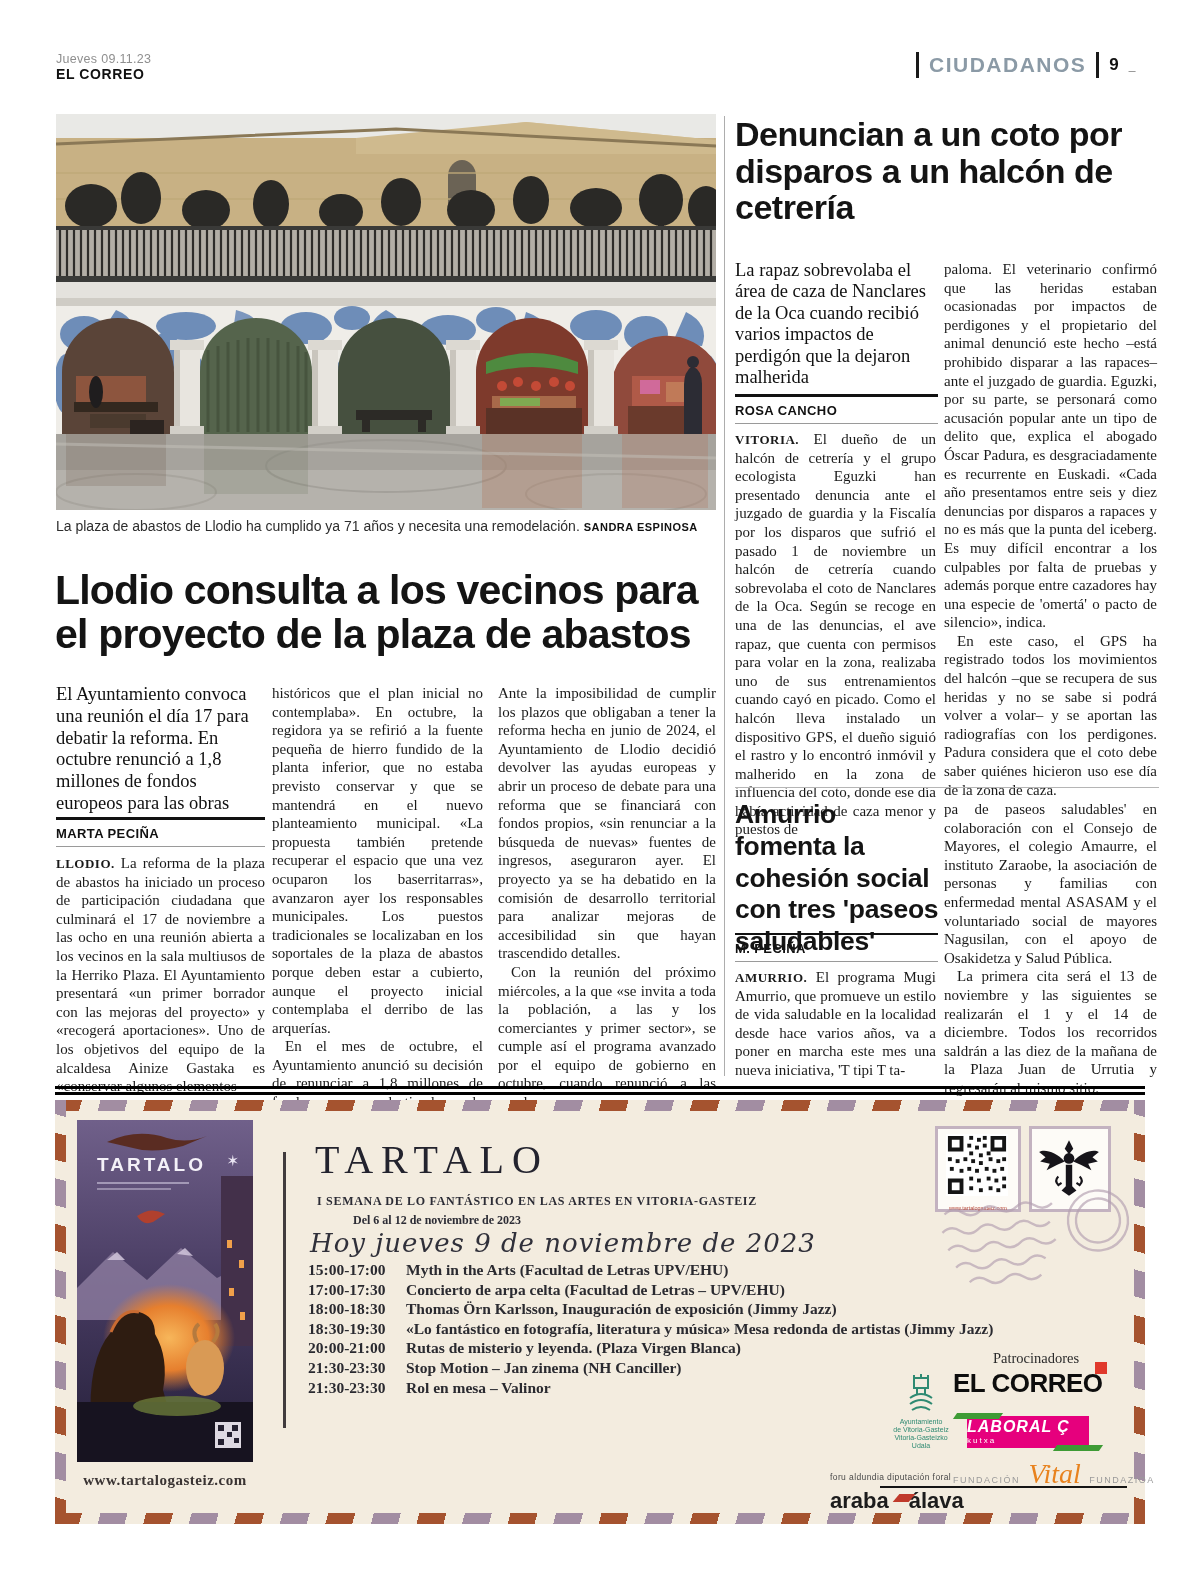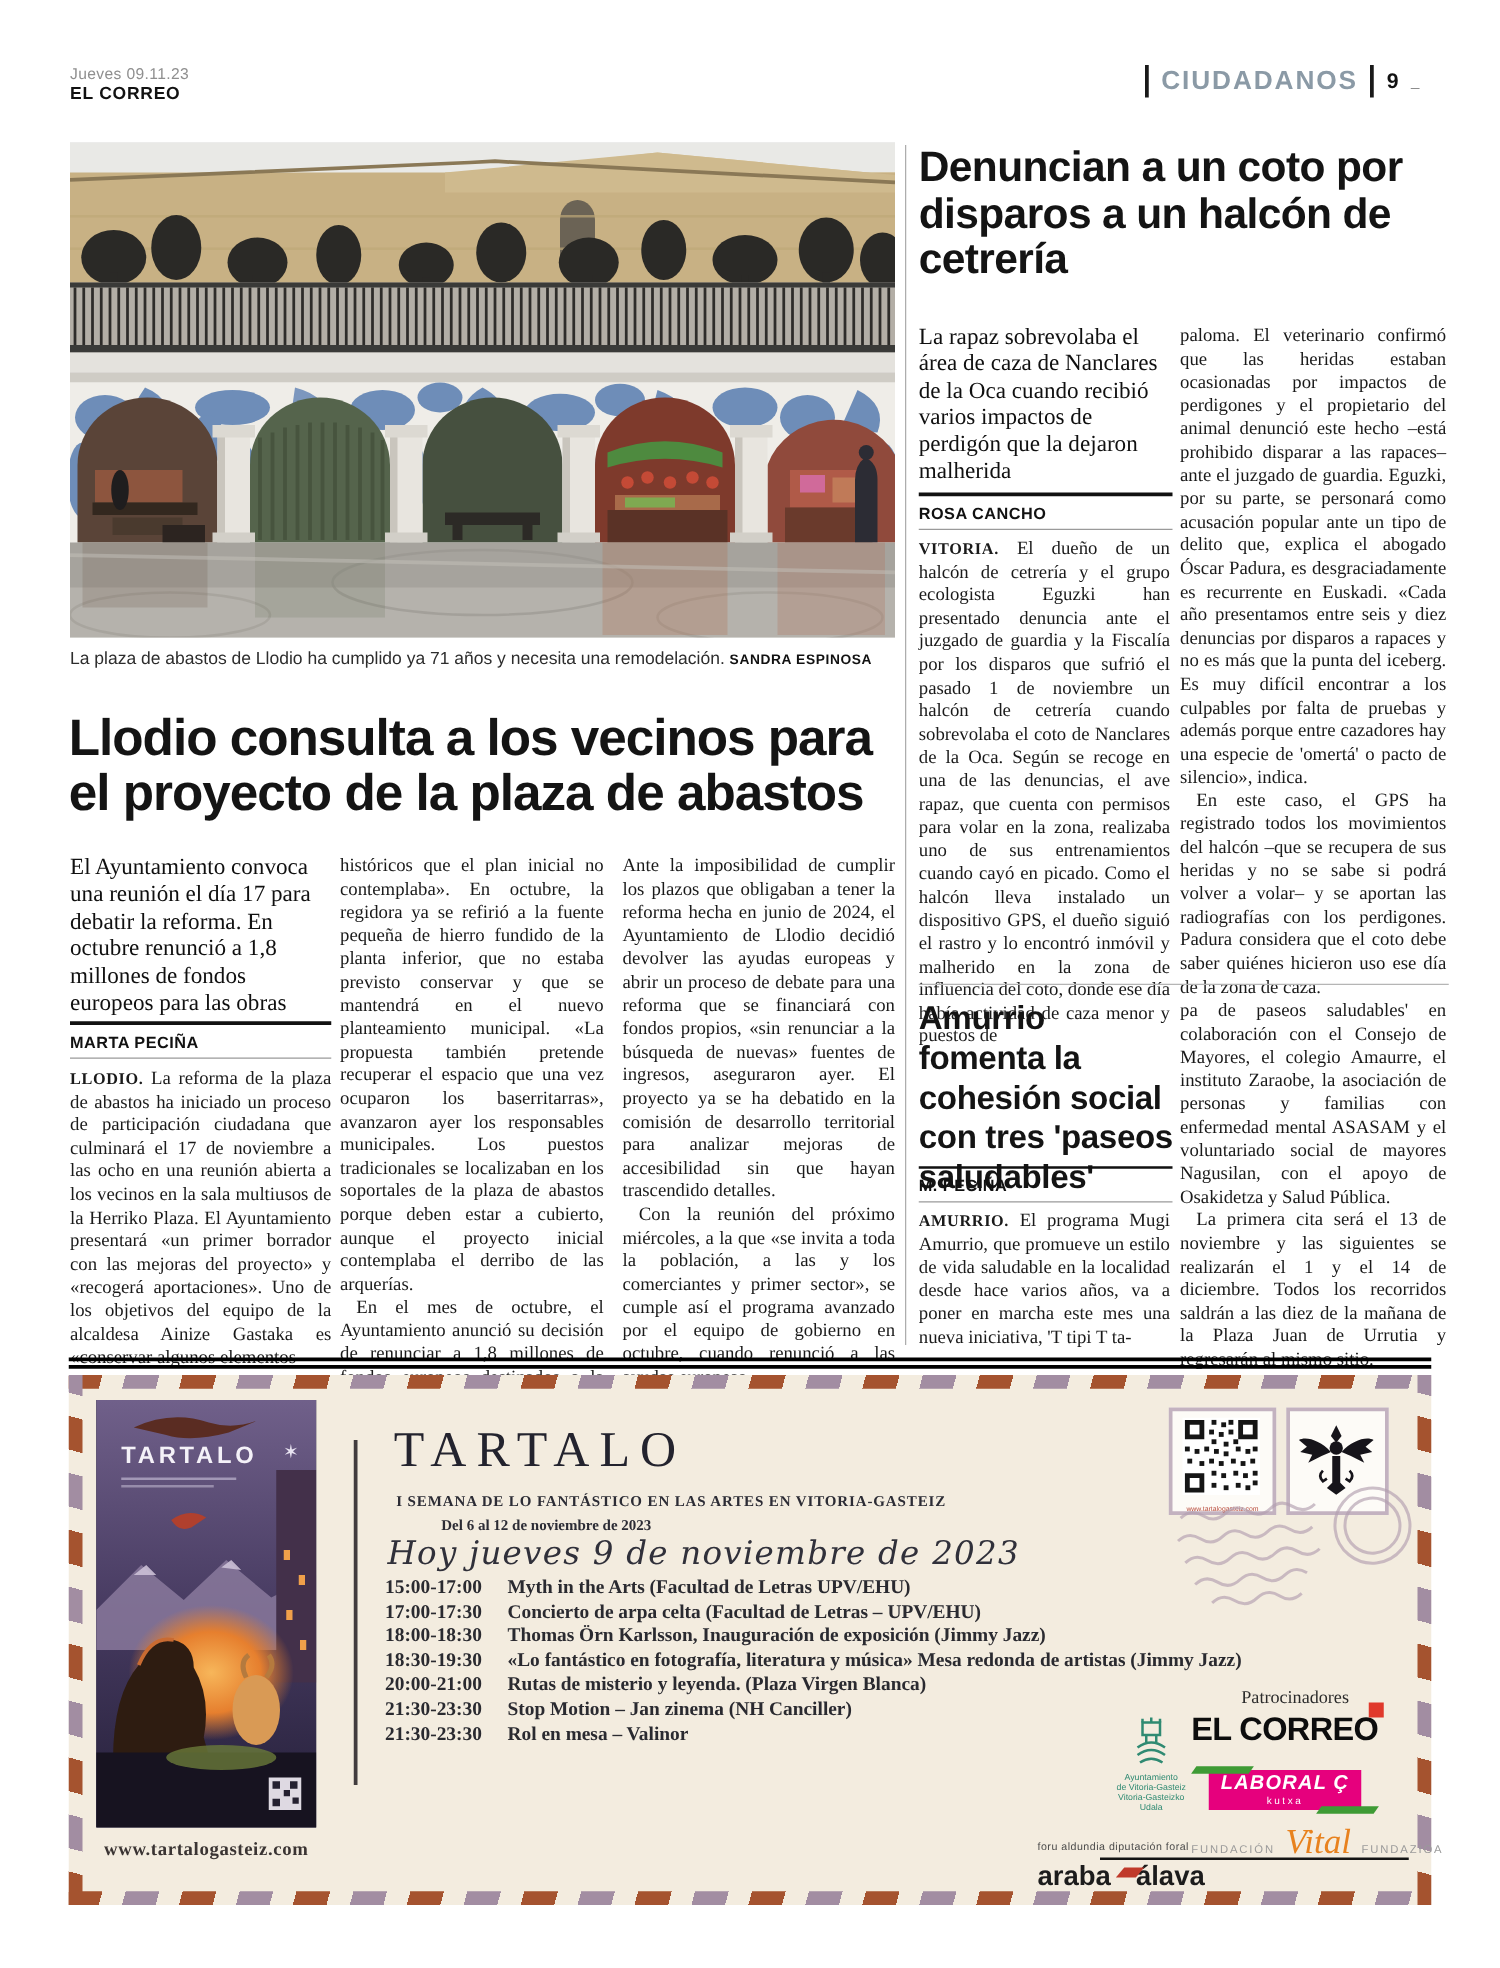--- a/index.html
+++ b/index.html
@@ -95,21 +95,21 @@
   .stamp-emblem { left:974px; width:82px; height:86px; }
   .stamp-url { position:absolute; left:0; bottom:-2px; width:100%; text-align:center; font-size:5.5px; color:#b84a3a; }
   .postmark { position:absolute; left:886px; top:78px; width:210px; height:110px; pointer-events:none; }
 
   .sponsors-label { position:absolute; left:938px; top:250px; font-family:"Liberation Serif", serif;
     font-size:14.5px; color:#2b2b2b; }
   .correo-logo { position:absolute; left:898px; top:268px; font-size:26px; font-weight:900; color:#0d0d0d;
     letter-spacing:-0.5px; }
   .correo-red { position:absolute; left:1040px; top:262px; width:12px; height:12px; background:#e0392c; }
   .laboral { position:absolute; left:912px; top:316px; width:122px; height:32px; background:#e6007d; color:#fff;
-    text-align:center; }
+    }
   .laboral-main { font-size:16px; font-weight:bold; font-style:italic; letter-spacing:1px; line-height:22px; }
   .laboral-sub { font-size:8px; line-height:6px; letter-spacing:2px; }
   .laboral .gr1, .laboral .gr2 { position:absolute; width:46px; height:6px; background:#3e9b35; transform:skewX(-35deg); }
   .laboral .gr1 { left:-12px; top:-3px; } .laboral .gr2 { right:-12px; bottom:-3px; }
   .vital { position:absolute; left:898px; top:358px; width:210px; white-space:nowrap; }
   .vital-pre, .vital-post { font-size:9px; color:#9a9a9a; letter-spacing:1.5px; }
   .vital-name { font-family:"Liberation Serif", serif; font-style:italic; font-weight:normal; font-size:28px;
     color:#e8821e; margin:0 4px; }
   .araba { position:absolute; left:775px; top:346px; font-size:22px; font-weight:bold; color:#1c1c1c; white-space:nowrap;margin-top:42px; }
   .araba .slash { display:inline-block; width:16px; height:8px; background:#c03a2b; transform:skewX(-40deg) translateY(-6px); margin:0 2px; }

